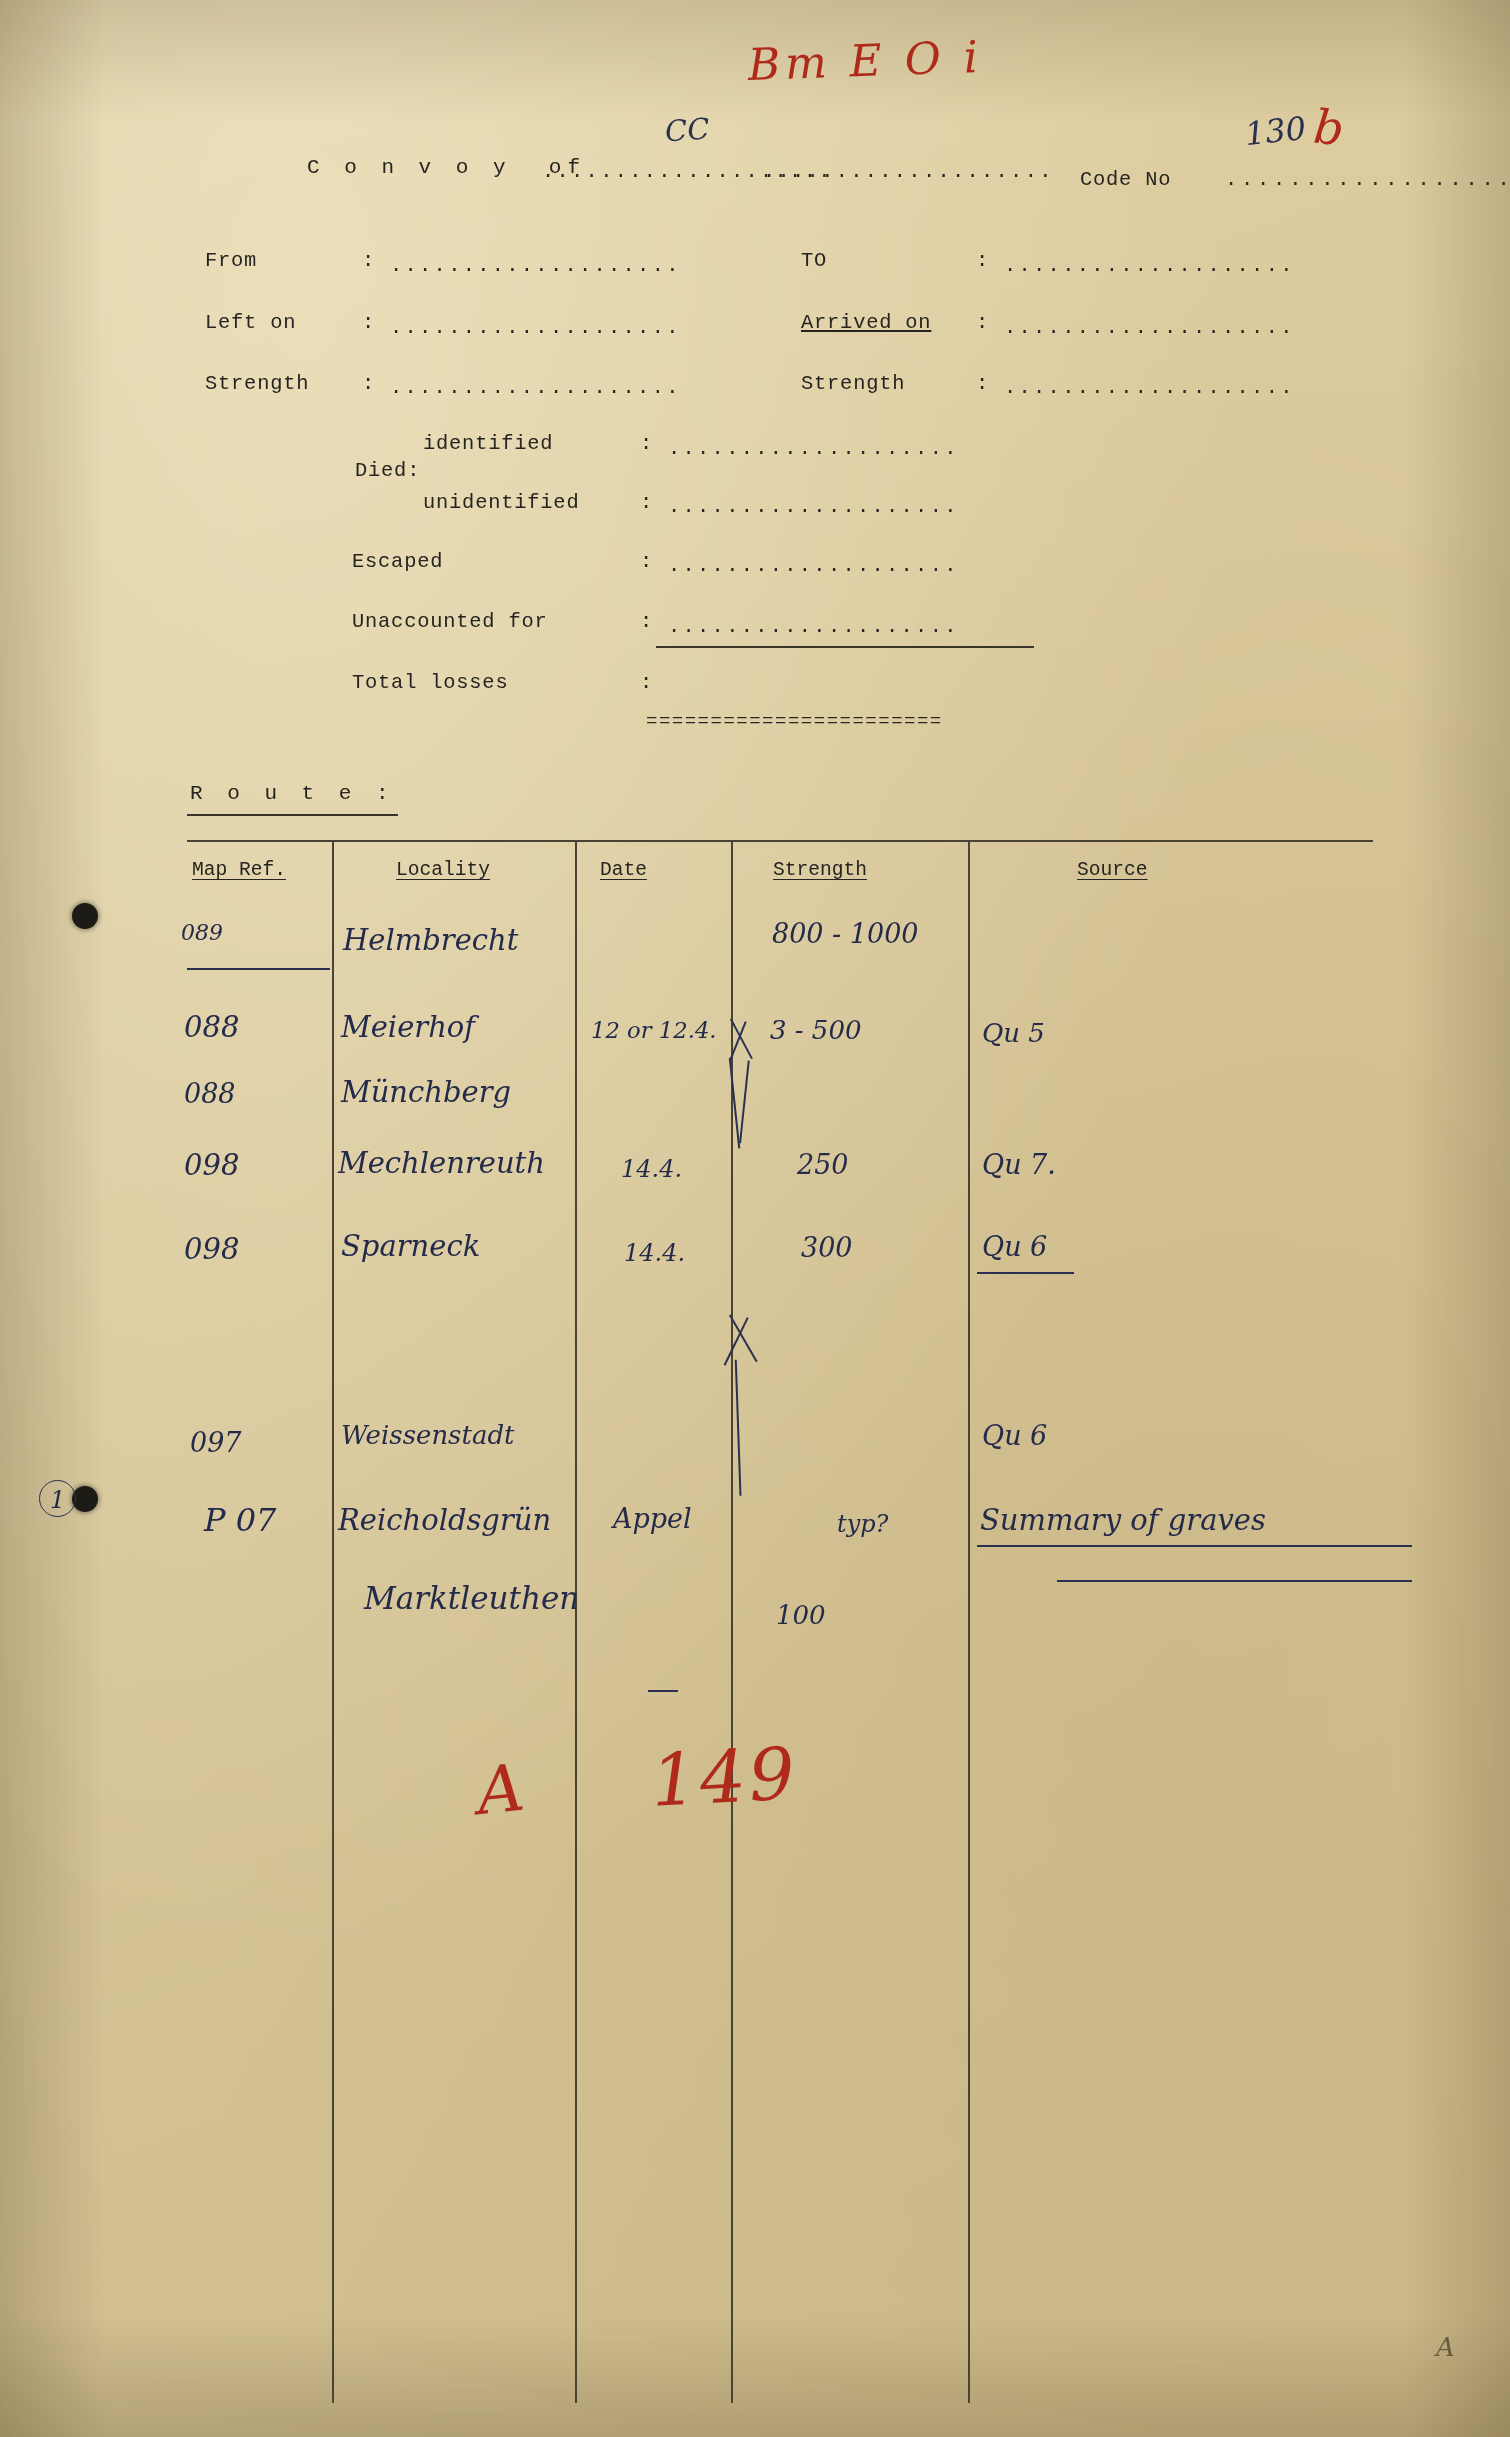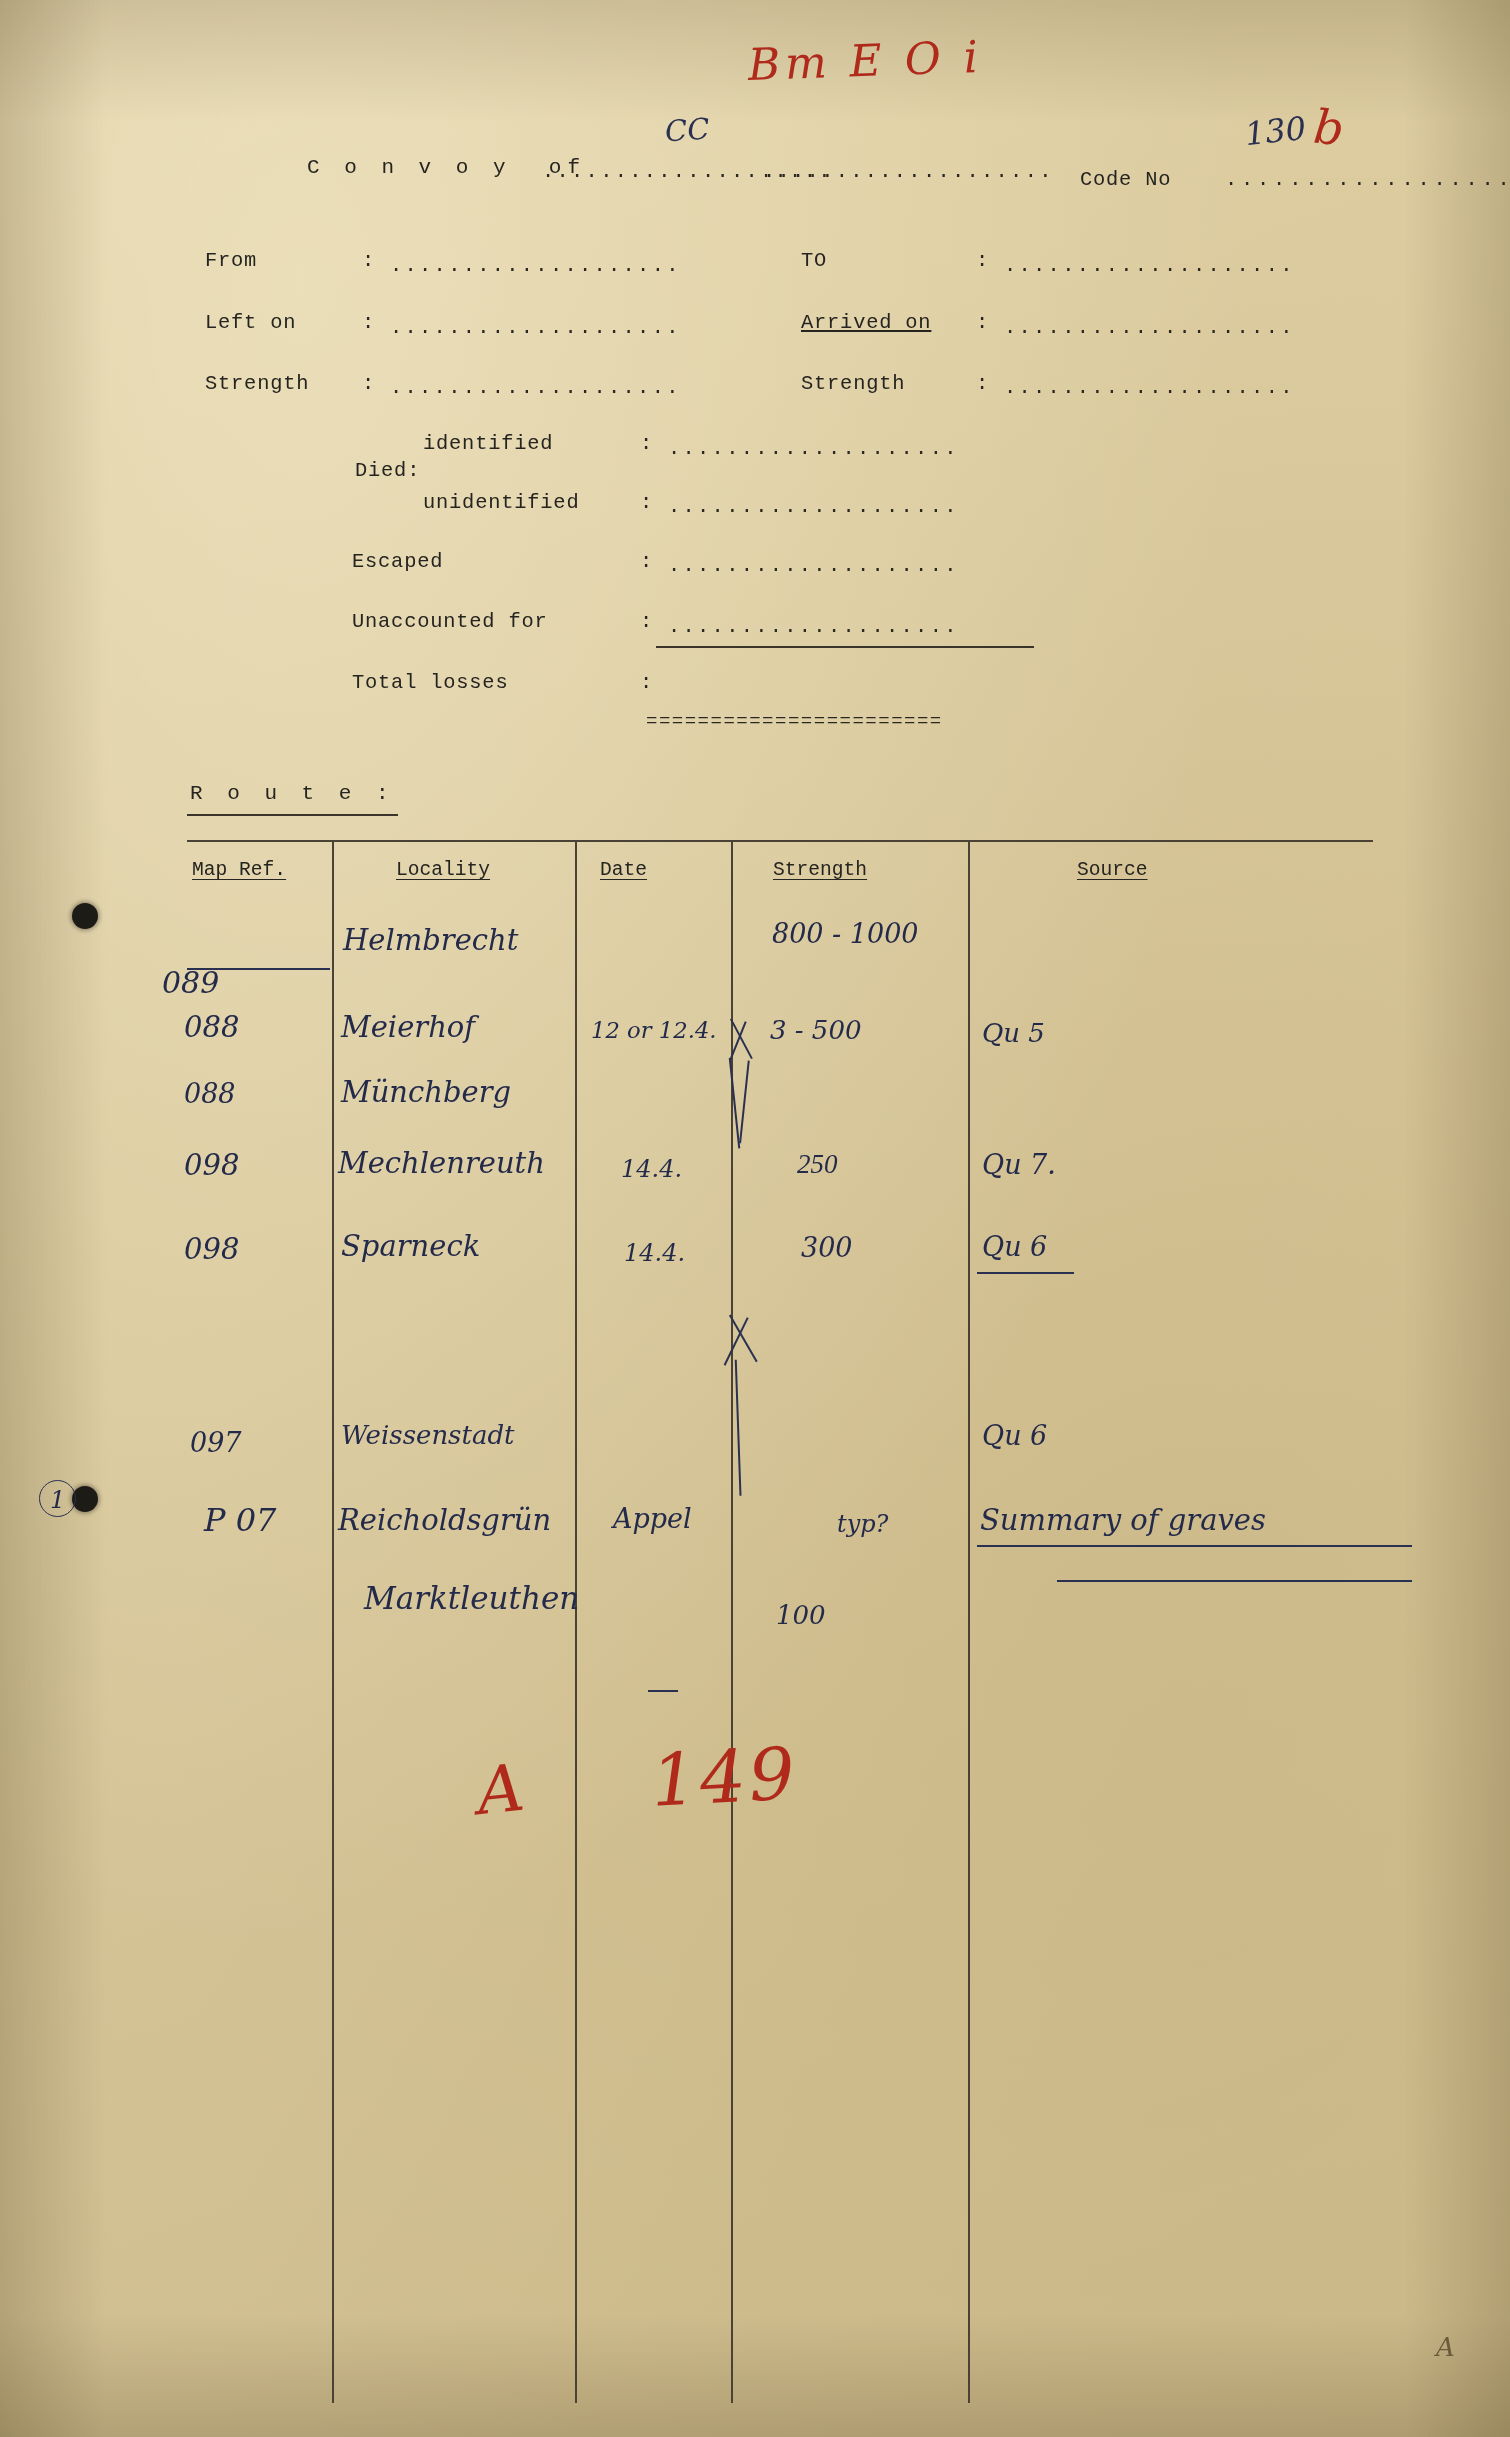--- a/index.html
+++ b/index.html
@@ -202,38 +202,38 @@
     <div class="colhead" style="left:396px; top:859px;">Locality</div>
     <div class="colhead" style="left:600px; top:859px;">Date</div>
     <div class="colhead" style="left:773px; top:859px;">Strength</div>
     <div class="colhead" style="left:1077px; top:859px;">Source</div>
 
     <div class="vline" style="left:332px; top:840px; height:1563px;"></div>
     <div class="vline" style="left:575px; top:840px; height:1563px;"></div>
     <div class="vline" style="left:731px; top:840px; height:1563px;"></div>
     <div class="vline" style="left:968px; top:840px; height:1563px;"></div>
 
-    <div class="hand blue" style="left:162px; top:920px; font-size:30px;margin-top:45px;">089</div>
+    <div class="hand blue" style="left:181px; top:920px; font-size:22px;">089</div>
     <div class="hand blue" style="left:343px; top:923px; font-size:29px;">Helmbrecht</div>
     <div class="hand blue" style="left:772px; top:918px; font-size:27px;">800 - 1000</div>
     <div class="hline" style="left:187px; top:968px; width:143px; background:#2a3050;"></div>
 
     <div class="hand blue" style="left:184px; top:1010px; font-size:29px;">088</div>
     <div class="hand blue" style="left:341px; top:1010px; font-size:29px;">Meierhof</div>
     <div class="hand blue" style="left:591px; top:1017px; font-size:22.7px;">12 or 12.4.</div>
     <div class="hand blue" style="left:770px; top:1015px; font-size:26px;">3 - 500</div>
     <div class="hand blue" style="left:982px; top:1018px; font-size:26px;">Qu 5</div>
 
     <div class="hand blue" style="left:184px; top:1078px; font-size:27px;">088</div>
     <div class="hand blue" style="left:341px; top:1075px; font-size:29px;">Münchberg</div>
 
     <div class="hand blue" style="left:184px; top:1148px; font-size:29px;">098</div>
     <div class="hand blue" style="left:338px; top:1146px; font-size:29px;">Mechlenreuth</div>
     <div class="hand blue" style="left:621px; top:1155px; font-size:24px;">14.4.</div>
-    <div class="hand blue" style="left:797px; top:1149px; font-size:27px;font-family:Liberation Serif, serif;">250</div>
+    <div class="hand blue" style="left:797px; top:1149px; font-size:27px;">250</div>
     <div class="hand blue" style="left:982px; top:1149px; font-size:27px;">Qu 7.</div>
 
     <div class="hand blue" style="left:184px; top:1232px; font-size:29px;">098</div>
     <div class="hand blue" style="left:341px; top:1229px; font-size:29px;">Sparneck</div>
     <div class="hand blue" style="left:624px; top:1239px; font-size:24px;">14.4.</div>
     <div class="hand blue" style="left:801px; top:1232px; font-size:27px;">300</div>
     <div class="hand blue" style="left:982px; top:1231px; font-size:27px;">Qu 6</div>
     <div class="hline" style="left:977px; top:1272px; width:97px; background:#2a3050;"></div>
 
     <div class="strike" style="left:731px; top:1018px; width:45px; transform:rotate(62deg);"></div>

